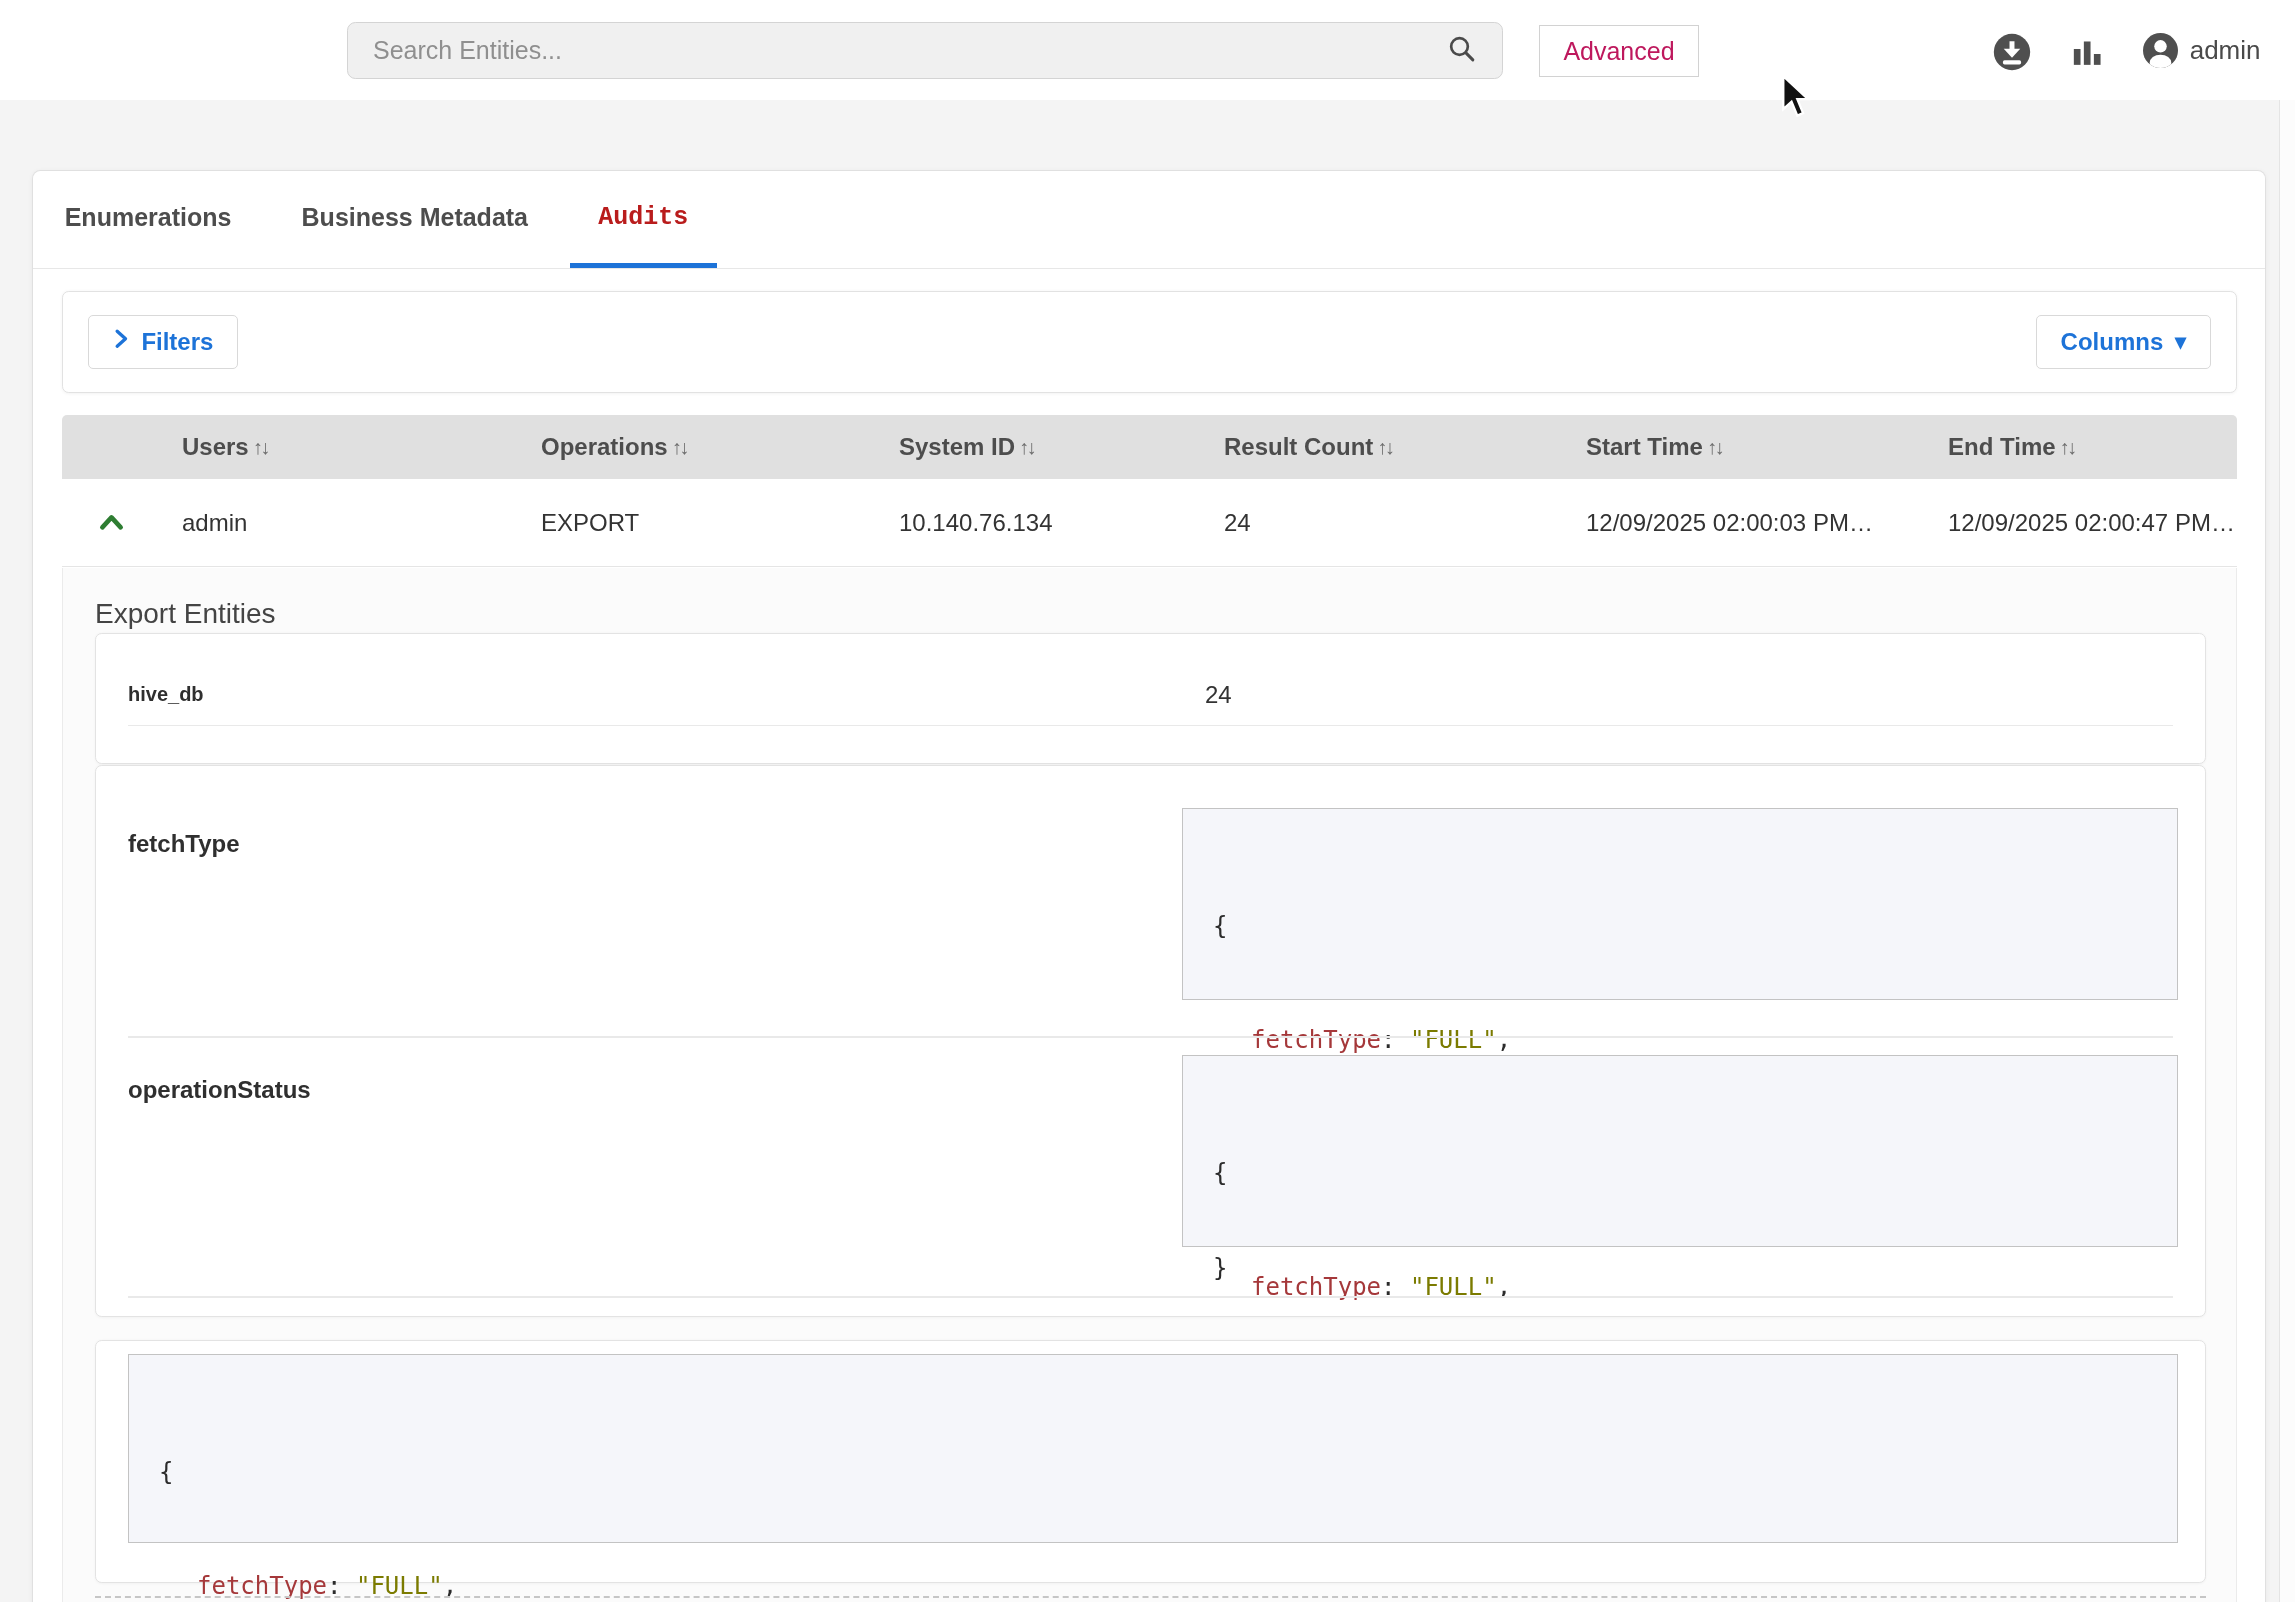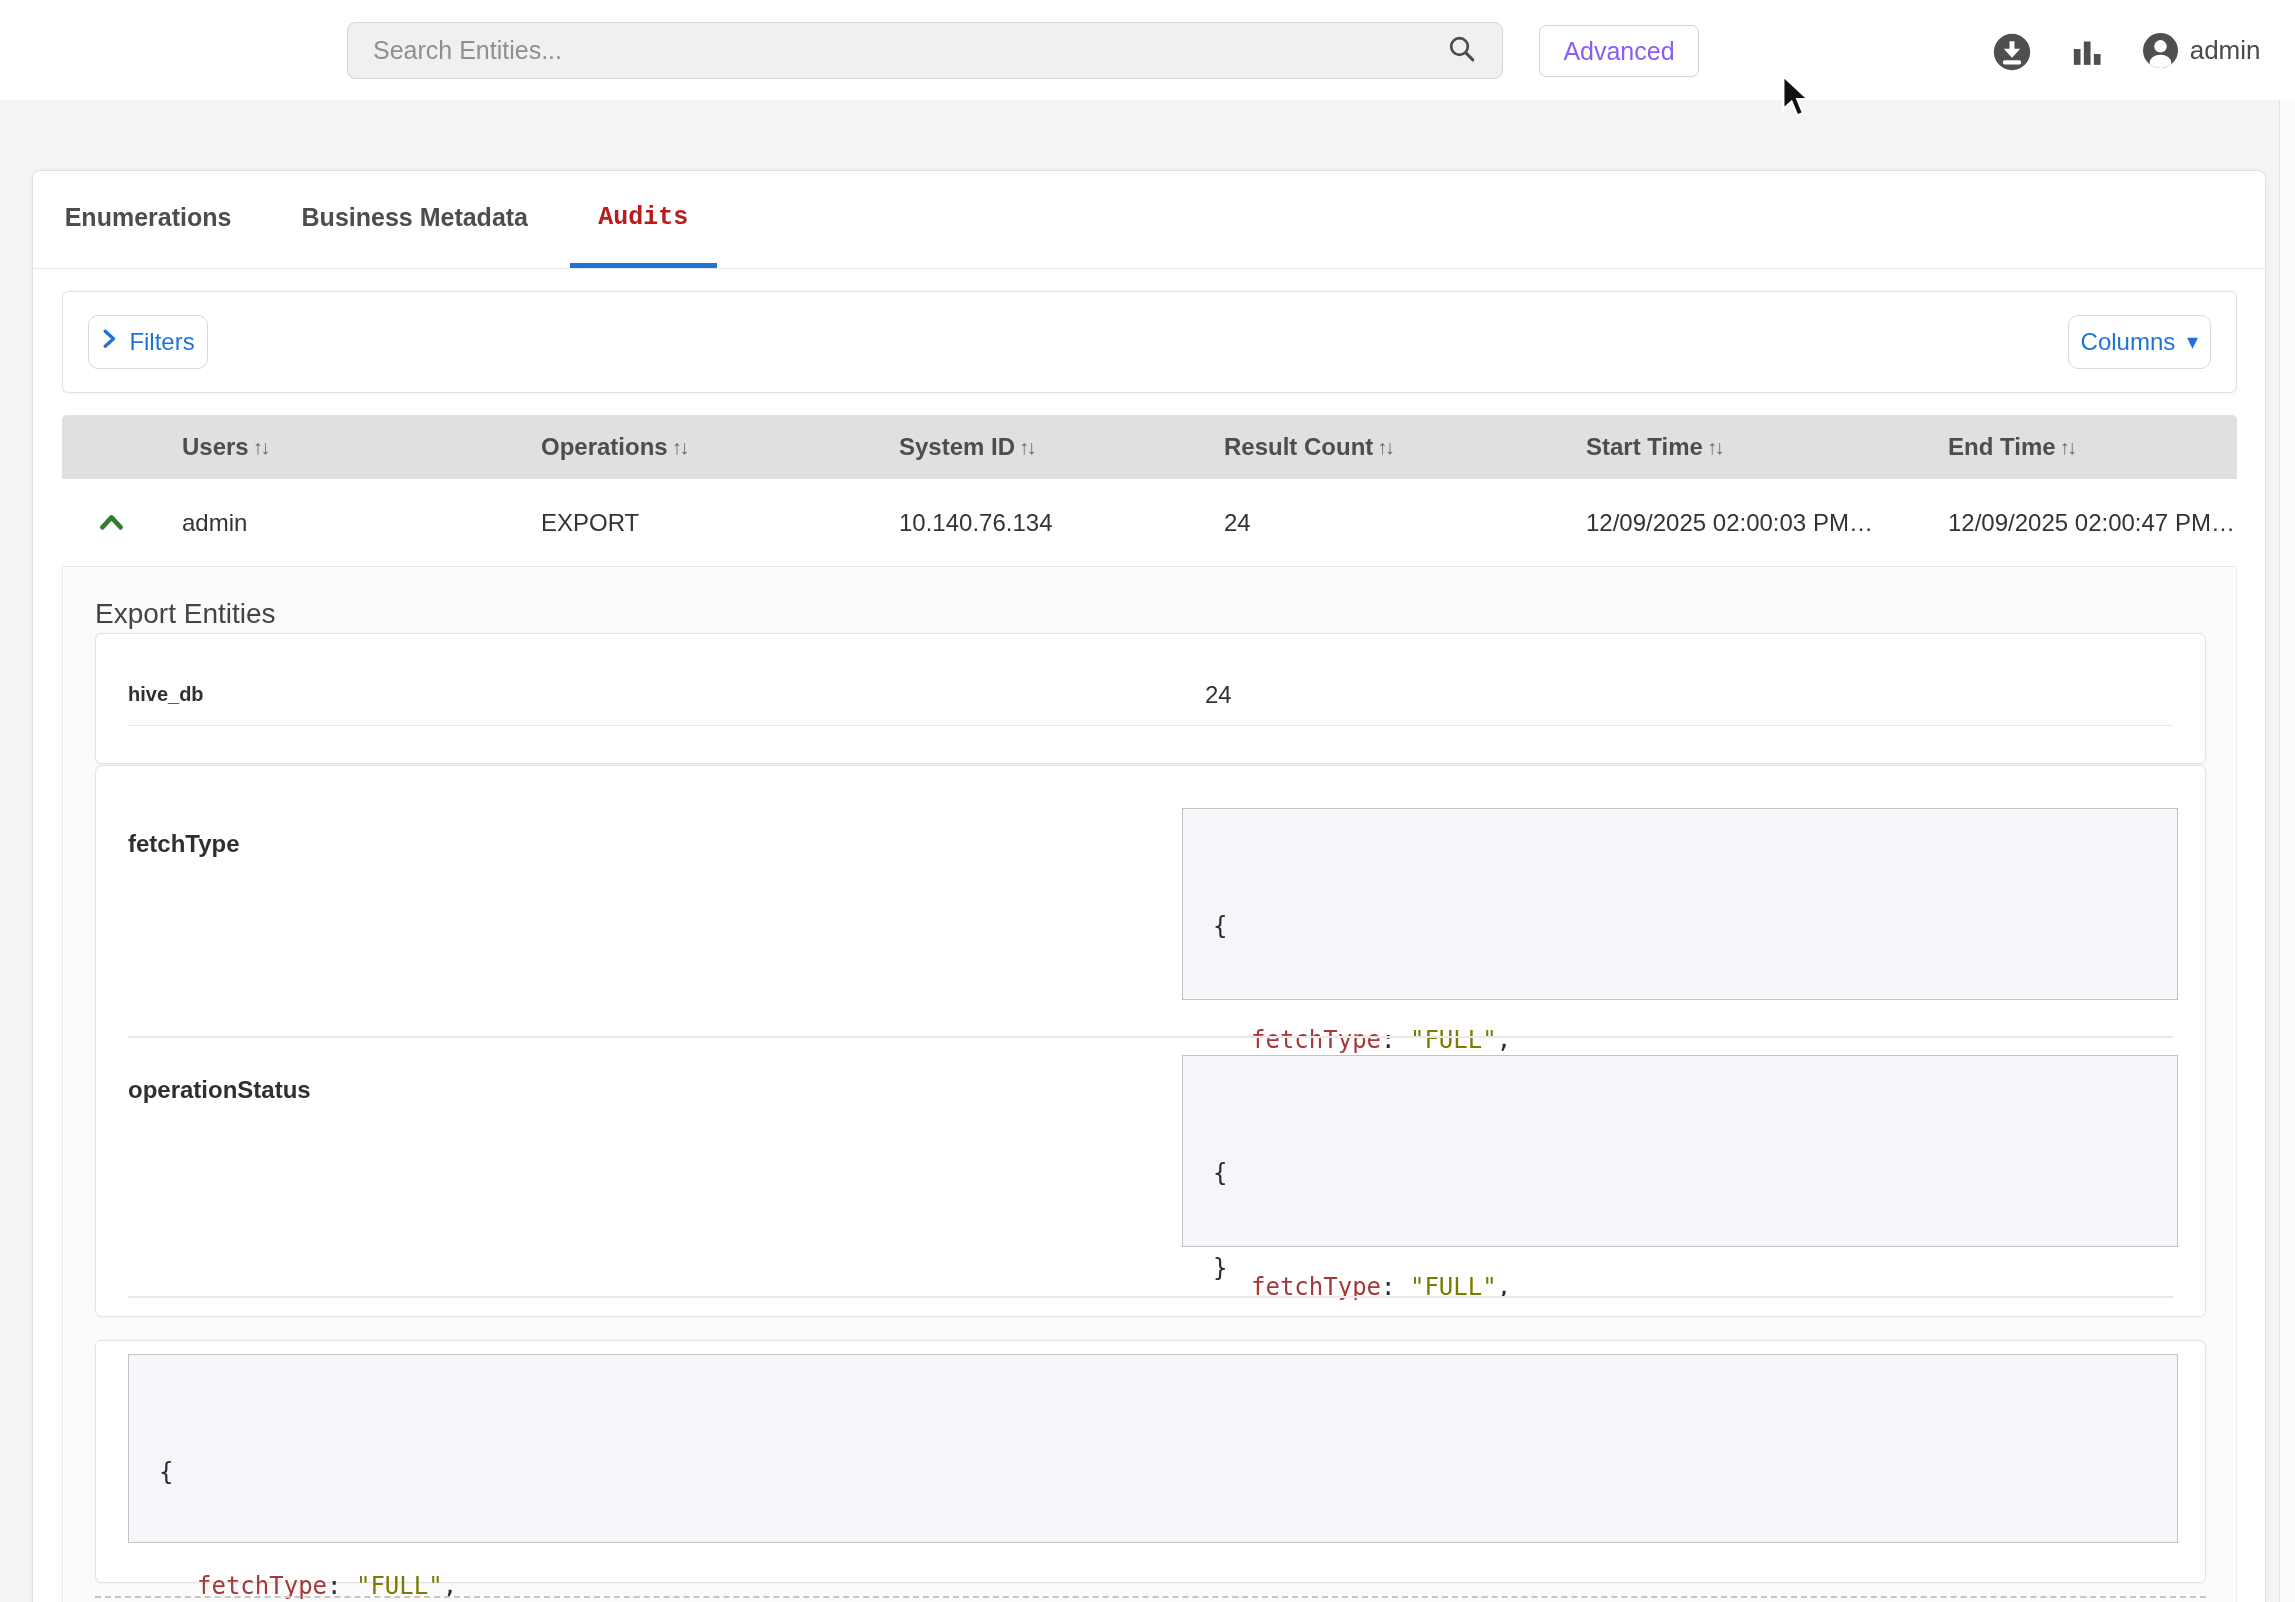--- a/index.html
+++ b/index.html
@@ -10,21 +10,21 @@
 
   
   .topbar { position:absolute; left:0; top:0; width:2295px; height:100px; background:#fff; }
   .search-box { position:absolute; left:347px; top:22px; width:1156px; height:57px;
     background:#f0f0f0; border:1.7px solid #d4d4d4; border-radius:8.4px; display:flex; align-items:center; padding:0 25px; }
   .search-box input { flex:1; border:none; outline:none; background:transparent; font-family:"Liberation Sans",sans-serif;
     font-size:25px; color:#444; }
   .search-box input::placeholder { color:#8f8f8f; }
   .search-icon { flex:0 0 auto; margin-left:16.7px; }
   .advanced-btn { position:absolute; left:1539px; top:25px; height:52px; padding:0 23.4px; background:#fff;
-    border:1.7px solid #d2d2d2; border-radius:7px; color:#8b5cf6; font-size:25px; display:flex; align-items:center; cursor:pointer; }
+    border:1.7px solid #d2d2d2; border-radius:0; color:#be185d; font-size:25px; display:flex; align-items:center; cursor:pointer; }
   .top-icon { position:absolute; cursor:pointer; }
   .dl-icon { left:1993px; top:33px; }
   .chart-icon { left:2073px; top:38px; }
   .user-menu { position:absolute; left:2143px; top:33px; display:flex; align-items:center; gap:11.7px; cursor:pointer; }
   .username { font-size:26px; color:#4a4a4a; }
 
   
   .cursor { position:absolute; left:1780px; top:74px; z-index:99; }
 
   
@@ -35,22 +35,22 @@
   .tabs { position:absolute; left:0; top:0; width:100%; height:98px; display:flex; align-items:stretch;
     padding-left:3.3px; border-bottom:1.7px solid #e7e7e7; }
   .tab { display:flex; align-items:center; padding:0 28.4px; margin-right:13.4px; font-size:25px; font-weight:600;
     color:#4d4d4d; border-bottom:5px solid transparent; cursor:pointer; }
   .tab.active { color:#b91c1c; border-bottom-color:#1d73d8;font-family:Liberation Mono, monospace; }
 
   
   .filters-panel { position:absolute; left:29px; top:120px; width:2175px; height:102px; background:#fff;
     border:1.7px solid #e2e2e2; border-radius:6.7px; box-shadow:0 0.8px 3.3px rgba(0,0,0,0.05);
     display:flex; align-items:center; justify-content:space-between; padding:0 25px; }
-  .btn { height:54px; border:1.7px solid #d9d9d9; border-radius:10px; background:#fff; display:flex; align-items:center;
-    gap:11.7px; padding:0 12px; color:#1d73d8; font-size:24px; font-weight:400; cursor:pointer; }
+  .btn { height:54px; border:1.7px solid #d9d9d9; border-radius:5px; background:#fff; display:flex; align-items:center;
+    gap:11.7px; padding:0 24px; color:#1d73d8; font-size:24px; font-weight:700; cursor:pointer; }
   .caret { font-size:22px; color:#1d73d8; }
 
   
   .table { position:absolute; left:29px; top:244px; width:2175px; }
   .thead { display:flex; height:64px; background:#e0e0e0; border-radius:5px 5px 0 0; align-items:center; }
   .th { display:flex; align-items:center; gap:4px; font-size:24px; font-weight:600; color:#4d4d4d; padding-left:21px; cursor:pointer; }
   .sort-ic { font-size:20px; color:#6e6e6e; letter-spacing:-2.5px; }
   .tr { display:flex; height:88px; background:#fff; align-items:center; border-bottom:1.7px solid #e5e5e5; cursor:pointer; }
   .td { font-size:24px; color:#333; padding-left:21px; white-space:nowrap; overflow:hidden; }
   .c0 { width:99px; display:flex; justify-content:center; padding-left:0; }

